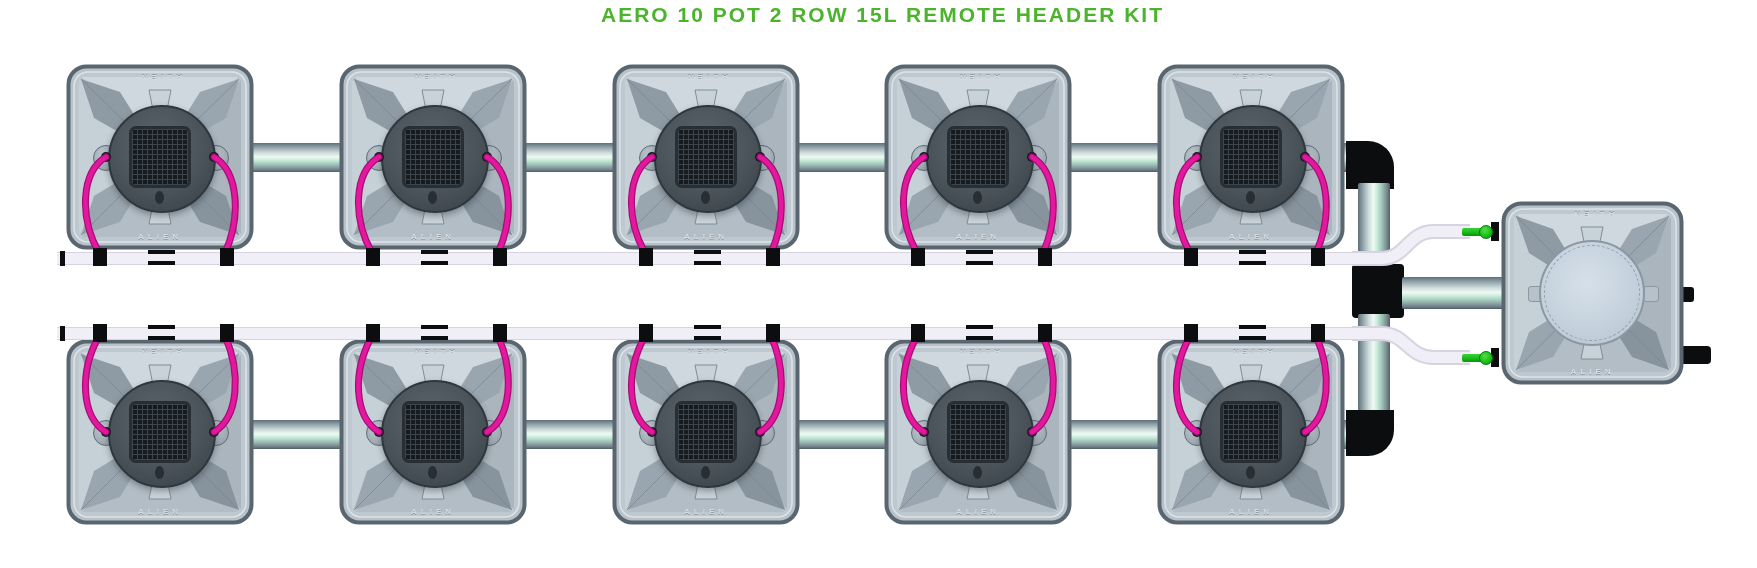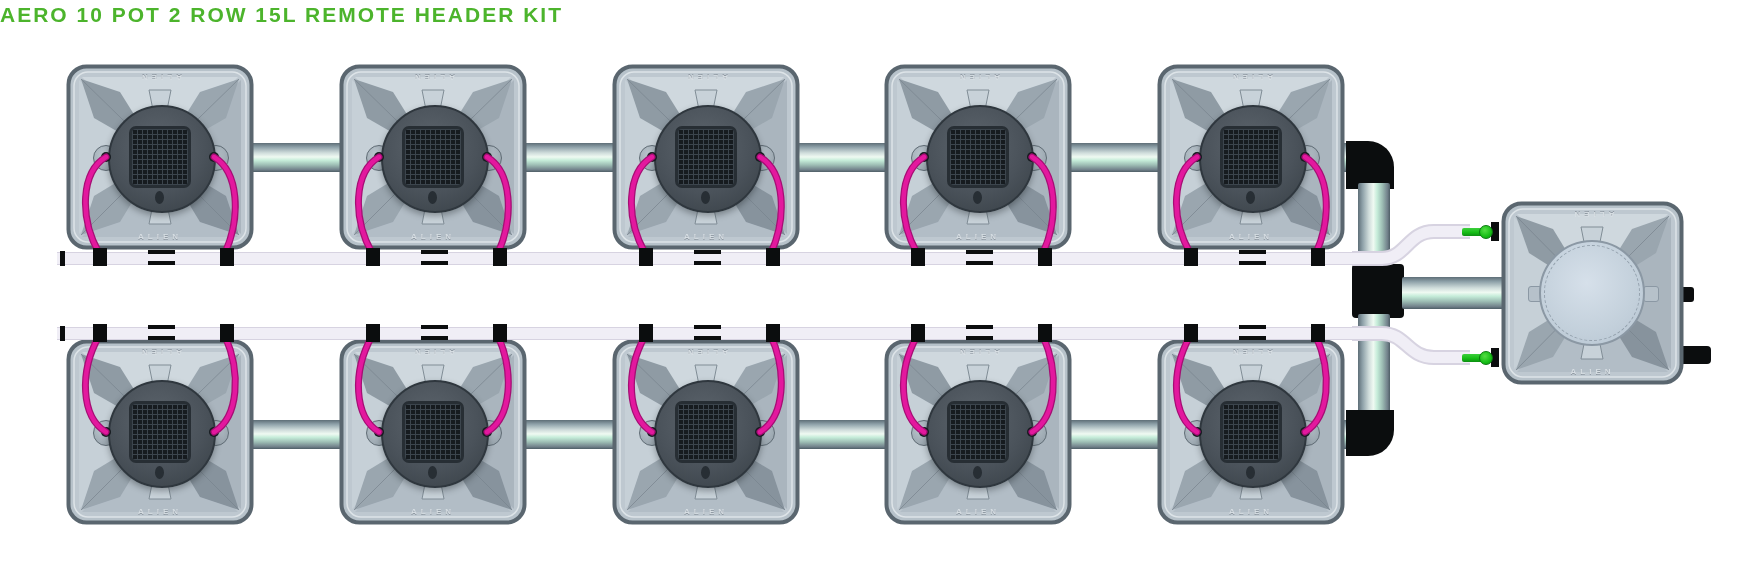--- a/index.html
+++ b/index.html
@@ -1,21 +1,21 @@
 <!DOCTYPE html>
 <html style="--title_green: #4cb42c; --hose_pink: #e3189e; --hose_pink_dark: #a50e74; --valve_green: #16bd16; --pipe_white: #f0eef6; --pipe_edge: #d7d3e1; --fitting_black: #0b0d0e;"><head>
 <meta charset="utf-8">
 <style>
   html,body{margin:0;padding:0;background:#ffffff;}
   body{width:1757px;height:568px;position:relative;overflow:hidden;
        font-family:"Liberation Sans",sans-serif;}
   .stage{position:absolute;inset:0;}
 
   
-  .kit-title{position:absolute;left:0;right:0;top:3px;text-align:left;
+  .kit-title{position:absolute;left:8px;right:0;top:3px;text-align:center;
     font-size:21px;font-weight:700;letter-spacing:2px;
     color:var(--title_green,#4cb42c);white-space:nowrap;}
 
   
   .mpipe{position:absolute;z-index:1;border-radius:2px;
     background:linear-gradient(180deg,#5e6e77 0%,#8da0a8 14%,#cfdcdb 34%,
       #effaf2 48%,#c5ecd9 60%,#9dbdb4 76%,#72828b 92%,#4e5e66 100%);}
   .mpipe.vert{background:linear-gradient(90deg,#5e6e77 0%,#8da0a8 14%,#cfdcdb 34%,
       #effaf2 48%,#c5ecd9 60%,#9dbdb4 76%,#72828b 92%,#4e5e66 100%);z-index:2;}
   .blackfit{position:absolute;background:var(--fitting_black,#0b0d0e);z-index:2;}

